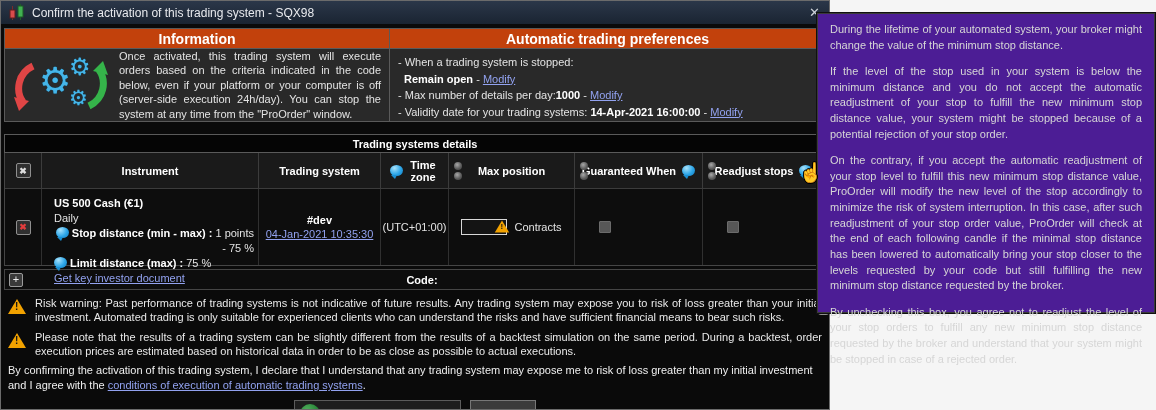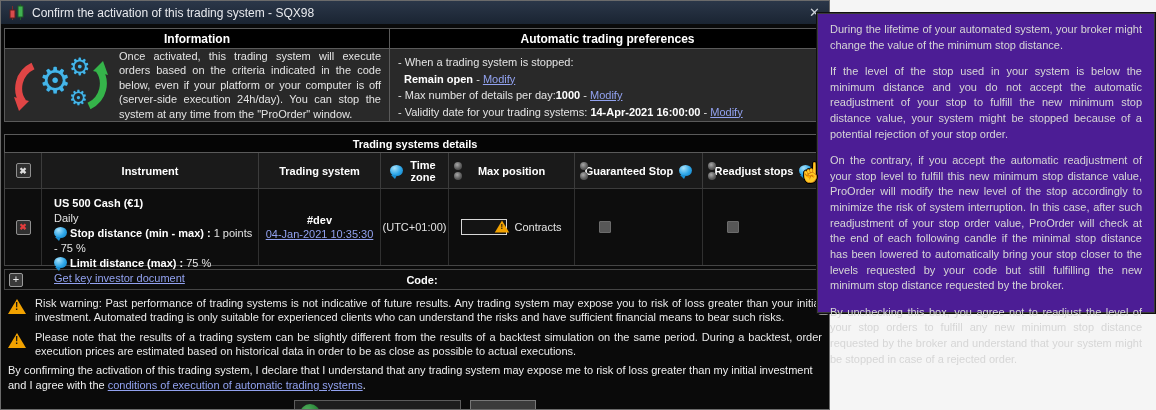--- a/index.html
+++ b/index.html
@@ -12,21 +12,21 @@
   .titlebar .title { color:#e8eaee; font-size:12px; flex:1; white-space:nowrap; }
   .close-btn { color:#cfd4da; font-size:13px; line-height:13px; cursor:pointer; padding:0 2px; }
 
   .content { padding:3px 3px 0 3px; }
 
   
   .panels { display:flex; margin-top:1px; }
   .panel { border:1px solid #5a5a5a; background:#292929; }
   .panel.info { width:386px; }
   .panel.prefs { flex:1; border-left:none; }
-  .panel-header { height:20px; background:#000000; border-bottom:1px solid #5a5a5a; color:#fff; font-weight:bold; font-size:12px; display:flex; align-items:center; justify-content:center; }
+  .panel-header { height:20px; background:#c2410c; border-bottom:1px solid #5a5a5a; color:#fff; font-weight:bold; font-size:14px; display:flex; align-items:center; justify-content:center; }
   .panel-body { height:72px; padding:5px 8px; color:#e3e3e3; font-size:11px; }
   .info-body { display:flex; gap:10px; align-items:center; }
   .gear-wrap { position:relative; width:96px; height:60px; flex:none; }
   .gear { position:absolute; color:#45b5e8; text-shadow:0 0 1px #0a5b86; line-height:1; }
   .g1 { font-size:36px; left:26px; top:8px; }
   .g2 { font-size:24px; left:56px; top:0px; }
   .g3 { font-size:21px; left:56px; top:32px; }
   .info-text { text-align:justify; line-height:1.32; font-size:11px; }
 
   .pref-line { line-height:1.5; font-size:11px; }
@@ -45,21 +45,21 @@
 
   .sq-btn { width:15px; height:15px; background:#2f2f2f; border:1px solid #8f8f8f; border-radius:2px; display:flex; align-items:center; justify-content:center; font-size:9px; color:#ddd; cursor:pointer; }
   .sq-btn.red { color:#e03c3c; font-weight:bold; }
 
   .bubble { display:inline-block; width:13px; height:11px; background:radial-gradient(circle at 35% 28%, #a8e2fb, #2da6e8 55%, #1079bd); border-radius:50%; position:relative; flex:none; vertical-align:-1px; }
   .bubble::after { content:""; position:absolute; left:1px; bottom:-3px; border-left:4px solid transparent; border-right:2px solid transparent; border-top:4px solid #1b8fd2; }
 
   .knobs { position:absolute; left:5px; top:50%; transform:translateY(-50%); display:flex; flex-direction:column; gap:2px; }
   .knob { width:8px; height:8px; border-radius:50%; background:radial-gradient(circle at 40% 35%, #a8a8a8, #5d5d5d 55%, #3a3a3a); }
 
-  .inst-cell { align-items:flex-start !important; justify-content:flex-start !important; flex-direction:column; padding:7px 4px 0 12px; line-height:15px; }
+  .inst-cell { align-items:flex-start !important; justify-content:flex-start !important; flex-direction:column; padding:7px 4px 0 12px; line-height:15px;text-align:right; }
   .ts-cell { flex-direction:column; gap:2px; }
   .checkbox { width:12px; height:12px; background:#575757; border:1px solid #6b6b6b; border-radius:1px; cursor:pointer; }
   .cb-cell { justify-content:flex-start; padding-left:24px; }
 
   .mp-input-wrap { position:relative; display:inline-block; }
   .mp-input { width:46px; height:16px; background:#141414; border:1px solid #d8d8d8; color:#eee; font-size:10px; padding:0 3px; }
   .tri { position:relative; width:0; height:0; border-left:9px solid transparent; border-right:9px solid transparent; border-bottom:15px solid #f2a200; flex:none; }
   .tri::after { content:"!"; position:absolute; left:-2px; top:2px; color:#151515; font-size:10px; font-weight:bold; }
   .tri.small { transform:scale(.8); position:absolute; right:-4px; top:0px; }
 
@@ -174,21 +174,21 @@
               <span class="knob"></span>
               <span class="knob"></span>
             </span>
           <span>Max position</span>
         </div>
         <div class="hcell" style="gap:6px;">
           <span class="knobs">
               <span class="knob"></span>
               <span class="knob"></span>
             </span>
-          <span>Guaranteed Stop</span>
+          <span>Guaranteed When</span>
           <span class="bubble"></span>
         </div>
         <div class="hcell" style="gap:6px;">
           <span class="knobs">
               <span class="knob"></span>
               <span class="knob"></span>
             </span>
           <span>Readjust stops</span>
           <span class="bubble"></span>
         </div>

